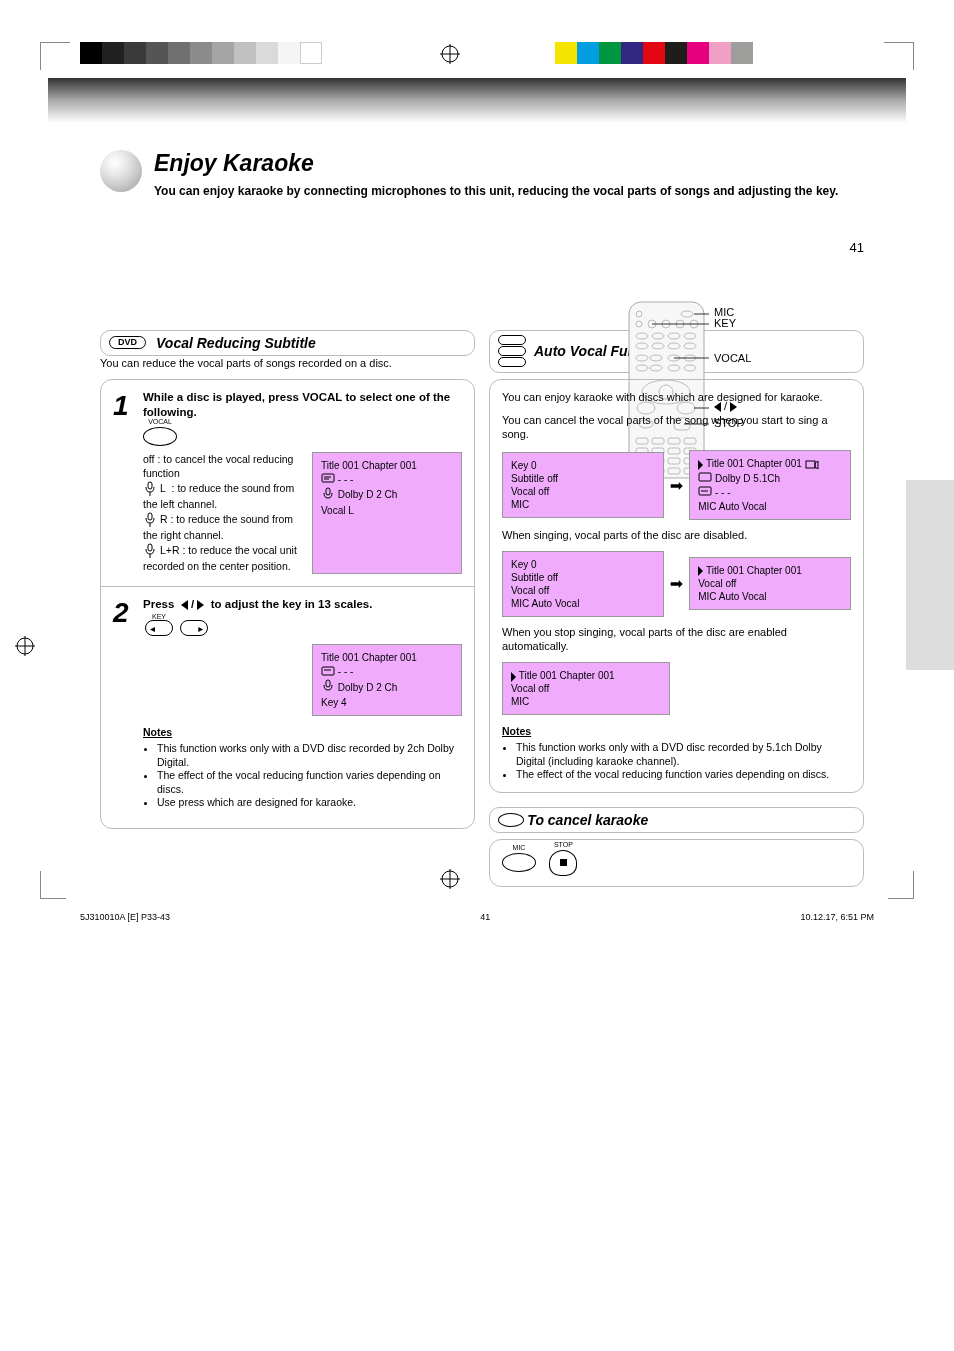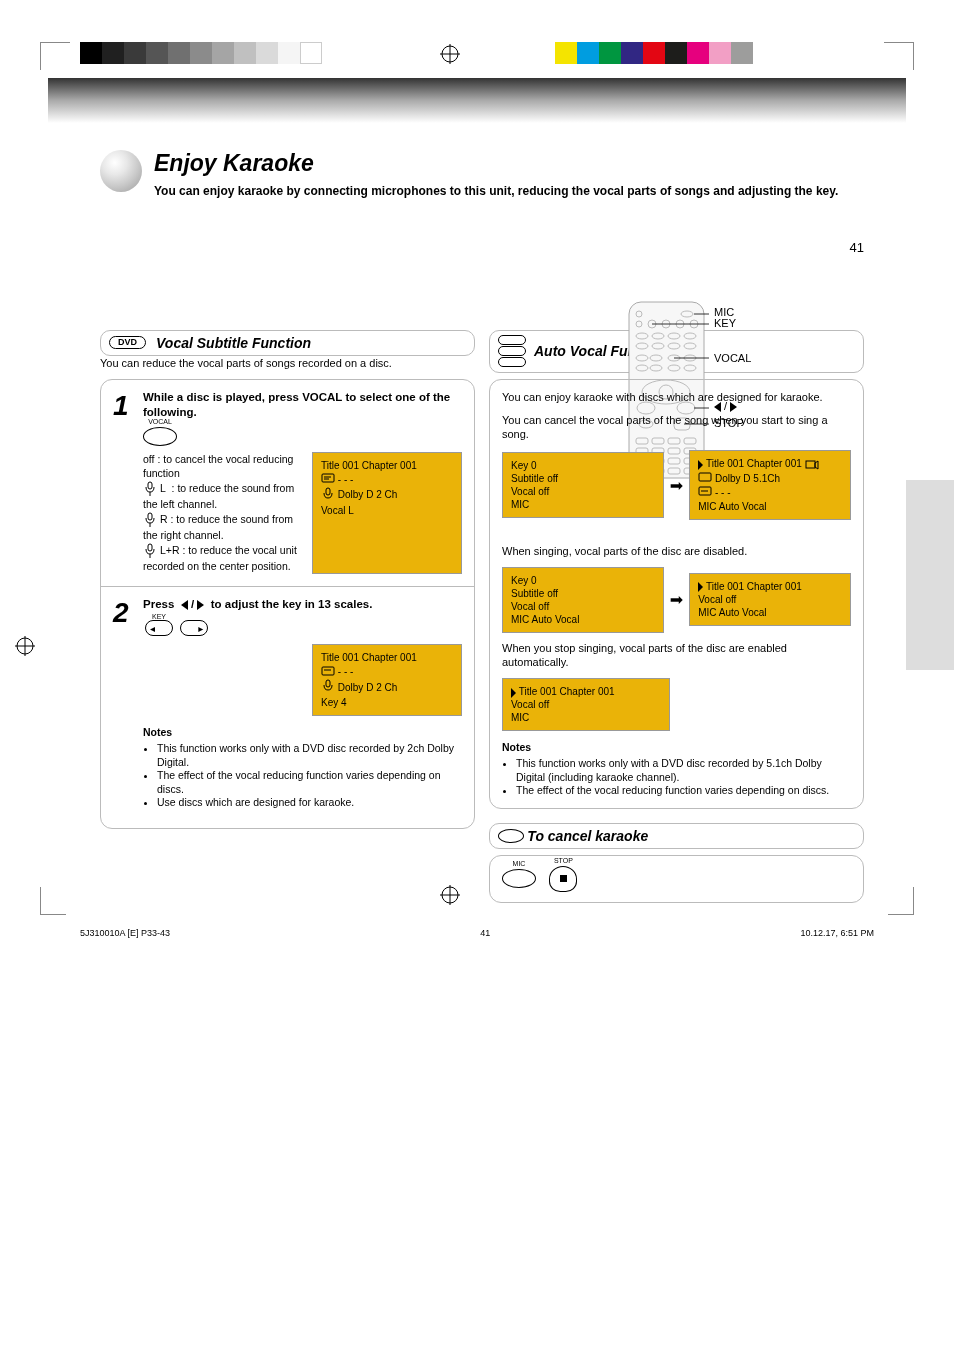--- a/index.html
+++ b/index.html
@@ -53,25 +53,25 @@
   .oval-btn { display: inline-block; width: 34px; height: 19px; border: 1.5px solid #000; border-radius: 50%; vertical-align: middle; position: relative; background: #fff; }
   .oval-btn.small { width: 26px; height: 14px; }
   .oval-btn .lbl { position: absolute; top: -10px; left: 50%; transform: translateX(-50%); font-size: 7px; white-space: nowrap; text-align: center; line-height: 1; }
   
   .skip-btn { display: inline-block; width: 28px; height: 16px; border: 1.5px solid #000; border-radius: 40% / 70%; vertical-align: middle; position: relative; margin: 0 2px; }
   .skip-btn .lbl { position: absolute; top: -9px; left: 50%; transform: translateX(-50%); font-size: 7px; white-space: nowrap; }
   
   .stop-btn { display: inline-block; width: 28px; height: 26px; border: 1.5px solid #000; border-radius: 50% 50% 40% 40%; vertical-align: middle; position: relative; }
   .stop-btn .lbl { position: absolute; top: -10px; left: 50%; transform: translateX(-50%); font-size: 7px; }
   
-  .osd-box { background: #eab308; border: 1px solid #999; padding: 6px 8px; font-size: 10px; line-height: 1.3; position: relative; }
+  .osd-box { background: #f0abfc; border: 1px solid #999; padding: 6px 8px; font-size: 10px; line-height: 1.3; position: relative; }
   .osd-row { display: flex; align-items: center; margin: 1px 0; }
   
   .notes { font-size: 10.5px; line-height: 1.3; }
-  .notes-h { font-weight: bold; margin-bottom: 2px; }
+  .notes-h { font-weight: bold; margin-bottom: 2px; text-decoration: underline; }
   .notes ul { list-style: disc; padding-left: 14px; }
   .side-bar { position: absolute; right: 0; top: 480px; width: 48px; height: 190px; background: #ddd; }
   
   .crop-bot-left { position: absolute; bottom: 28px; left: 40px; width: 26px; height: 28px; border-bottom: 1px solid #888; border-left: 1px solid #888; }
   .crop-bot-right { position: absolute; bottom: 28px; right: 40px; width: 26px; height: 28px; border-bottom: 1px solid #888; border-right: 1px solid #888; }
   .footer-line { position: absolute; bottom: 5px; left: 80px; right: 80px; font-size: 9px; color: #000; display: flex; justify-content: space-between; }
   
   
   svg.mic { width: 14px; height: 16px; vertical-align: middle; }
   svg.subt { width: 14px; height: 12px; vertical-align: middle; }
@@ -219,21 +219,21 @@
       <div style="top:100px"><span class="tri l"></span>&nbsp;<span>/</span>&nbsp;<span class="tri r"></span></div>
       <div style="top:117px">STOP</div>
     </div>
   </div>
 
   <div class="cols" style="clear:both;margin-top:100px">
 
     <div class="col">
       <div class="section-bar">
         <span class="dvd-badge">DVD</span>
-        <span class="section-title">Vocal Subtitle Function</span>
+        <span class="section-title">Vocal Reducing Subtitle</span>
       </div>
       <p class="prose">You can reduce the vocal parts of songs recorded on a disc.</p>
 
       <div class="round-box">
         <div class="step">
           <div class="step-num">1</div>
           <div class="step-body">
             <b>While a disc is played, press VOCAL to select one of the following.</b>
             <div style="margin:6px 0">
               <span class="oval-btn"><span class="lbl">VOCAL</span></span>
@@ -296,21 +296,21 @@
                       <path d="M3 6 q0 5 4 5 q4 0 4-5" fill="none" stroke="#000"></path>
                     </svg>&nbsp;<span>Dolby D 2 Ch</span></div>
                 <div>Key          4</div>
               </div>
             </div>
             <div class="notes" style="margin-top:10px">
               <div class="notes-h">Notes</div>
               <ul>
                 <li>This function works only with a DVD disc recorded by 2ch Dolby Digital.</li>
                 <li>The effect of the vocal reducing function varies depending on discs.</li>
-                <li>Use discs which are designed for karaoke.</li>
+                <li>Use press which are designed for karaoke.</li>
               </ul>
             </div>
           </div>
         </div>
       </div>
     </div>
 
     <div class="col">
       <div class="section-bar">
         <span class="small-ovals">
@@ -343,21 +343,21 @@
                   <rect x="1" y="1" width="12" height="8" rx="1" fill="none" stroke="#000"></rect>
                 </svg>&nbsp;<span>   Dolby D 5.1Ch</span></div>
             <div class="osd-row"><svg class="subt" viewBox="0 0 14 12">
                   <rect x="1" y="1" width="12" height="8" rx="1" fill="none" stroke="#000"></rect>
                   <line x1="3" y1="5" x2="10" y2="5" stroke="#000"></line>
                 </svg>&nbsp;<span>- - -</span></div>
             <div>MIC     Auto Vocal</div>
           </div>
         </div>
 
-        <p class="prose" style="margin-top:24px">When singing, vocal parts of the disc are disabled.</p>
+        <p class="prose" style="margin-top:8px">When singing, vocal parts of the disc are disabled.</p>
 
         <div style="display:flex;align-items:center;gap:6px">
           <div class="osd-box" style="flex:1">
             <div>Key          0</div>
             <div>Subtitle  off</div>
             <div>Vocal      off</div>
             <div>MIC     Auto Vocal</div>
           </div>
           <div style="font-size:16px">➡</div>
           <div class="osd-box" style="flex:1">

